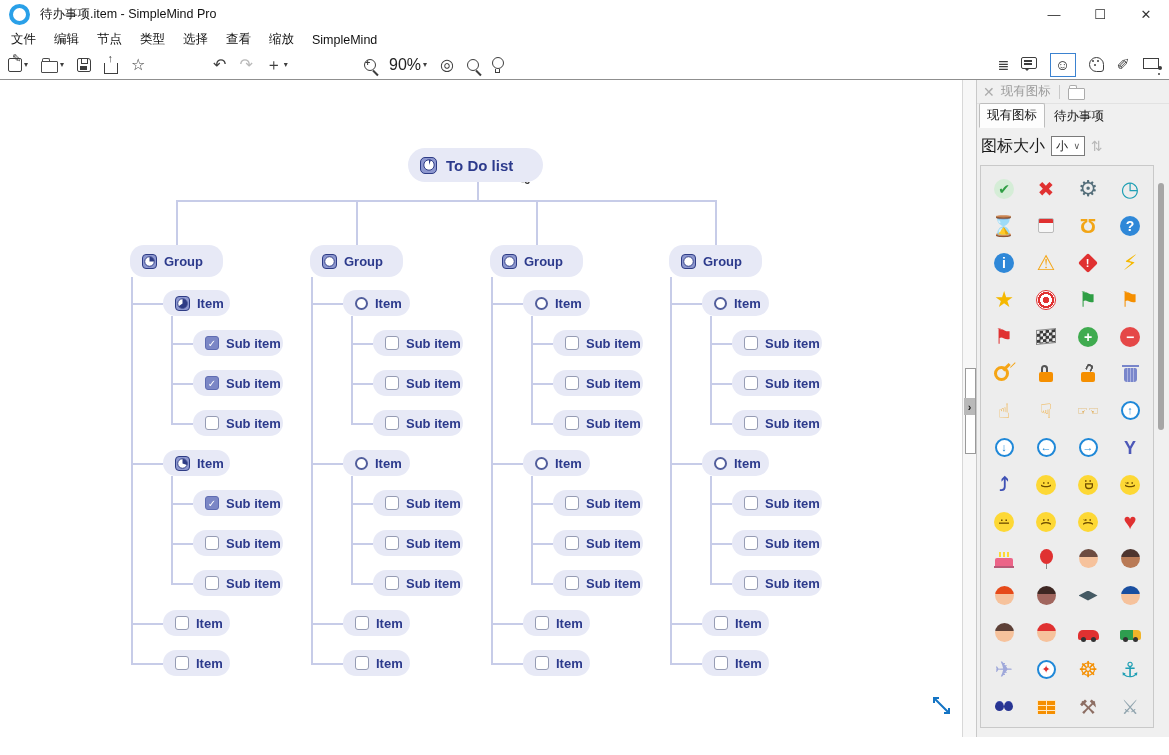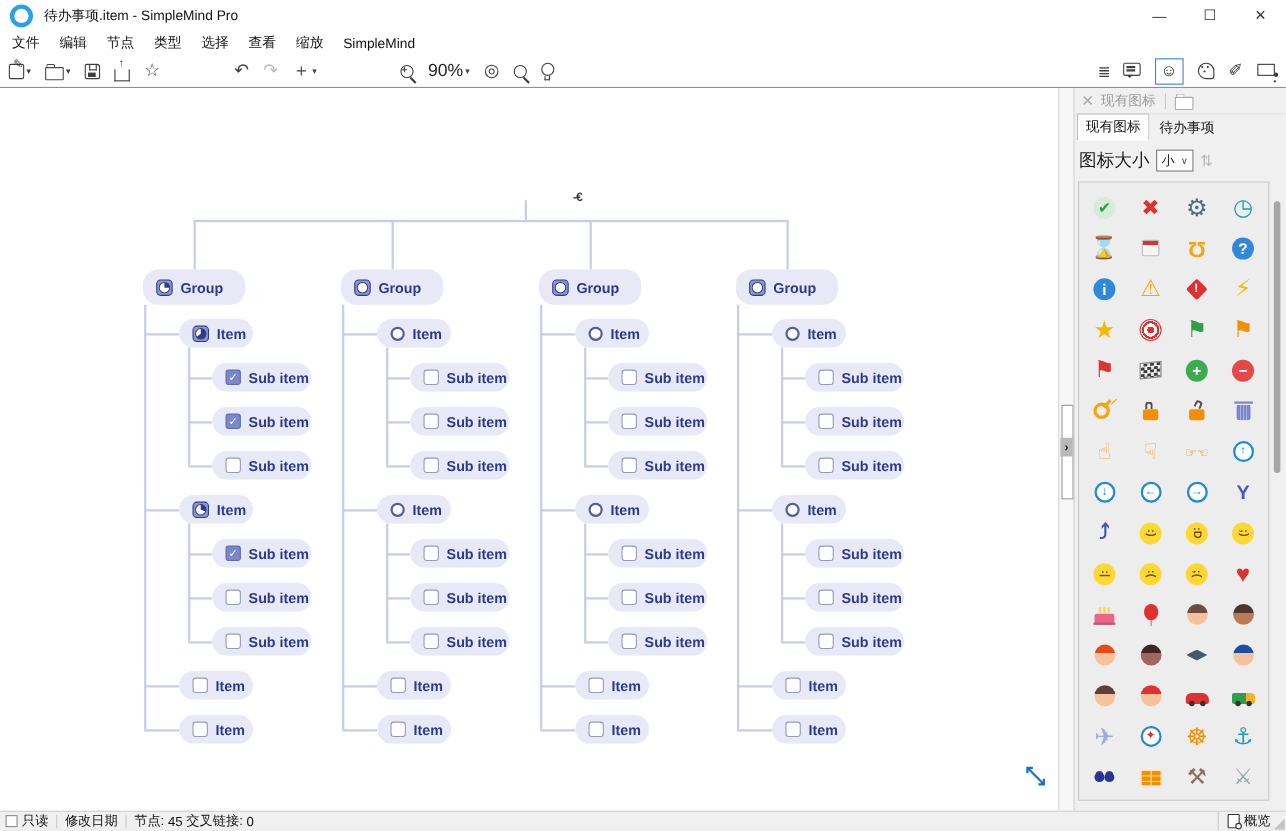--- a/index.html
+++ b/index.html
@@ -216,20 +216,29 @@
           <span class="icn-present"></span>
         </span>
     </div>
   </div>
 
   <div id="canvas">
     <div id="collapse-marker" style="left:521px;top:94px;">-€</div>
     <svg id="resize-arrow" width="22" height="22">
       <path d="M8 3 H3 V8 M3 3 L18 18 M18 13 V18 H13" stroke="#1474c4" stroke-width="2" fill="none"></path>
     </svg>
+  <div class="node root" style="left: 408px; top: 68px; width: 135px; height: 34px;">
+        <span class="pb big">
+          <svg width="12" height="12" viewBox="0 0 12 12">
+            <circle cx="6" cy="6" r="5.2" fill="#fff" stroke="#2e3c85" stroke-width="1"></circle>
+            <path d="M6 6 L6 0.8 A5.2 5.2 0 0 1 7.91 1.17 Z" fill="#2e3c85"></path>
+          </svg>
+        </span>
+        <span>To Do list</span>
+      </div>
       <div class="cl" style="left: 477px; top: 102px; width: 1.5px; height: 18px;"></div>
       <div class="cl" style="left: 176px; top: 120px; width: 539px; height: 1.5px;"></div>
       <div class="cl" style="left: 176px; top: 120px; width: 1.5px; height: 45px;"></div>
       <div class="node" style="left: 130px; top: 165px; width: 93px; height: 32px;">
         <span class="pb">
           <svg width="11" height="11" viewBox="0 0 12 12">
             <circle cx="6" cy="6" r="5.2" fill="#fff" stroke="#2e3c85" stroke-width="1"></circle>
             <path d="M6 6 L6 0.8 A5.2 5.2 0 0 1 11.20 6.00 Z" fill="#2e3c85"></path>
           </svg>
         </span>
@@ -704,28 +713,14 @@
         </div>
         <div class="cell">
           <span class="ig" style="color: rgb(144, 164, 174); font-size: 20px;">⚔</span>
         </div>
       </div>
     <div id="panel-scroll">
       <div id="panel-thumb"></div>
     </div>
   </div>
 
-  <div id="statusbar">
-    <span id="sb-check"></span>
-    <span>只读</span>
-    <span class="sb-sep"></span>
-    <span>修改日期</span>
-    <span class="sb-sep"></span>
-    <span>节点:</span>&nbsp;<span>45</span>&nbsp;
-    <span>交叉链接:</span>&nbsp;<span>0</span>
-    <div id="sb-right">
-      <span id="overview-page"></span>
-      <span>概览</span>
-    </div>
-    <span id="grip"></span>
-  </div>
 
 </div>
 
 </body></html>

